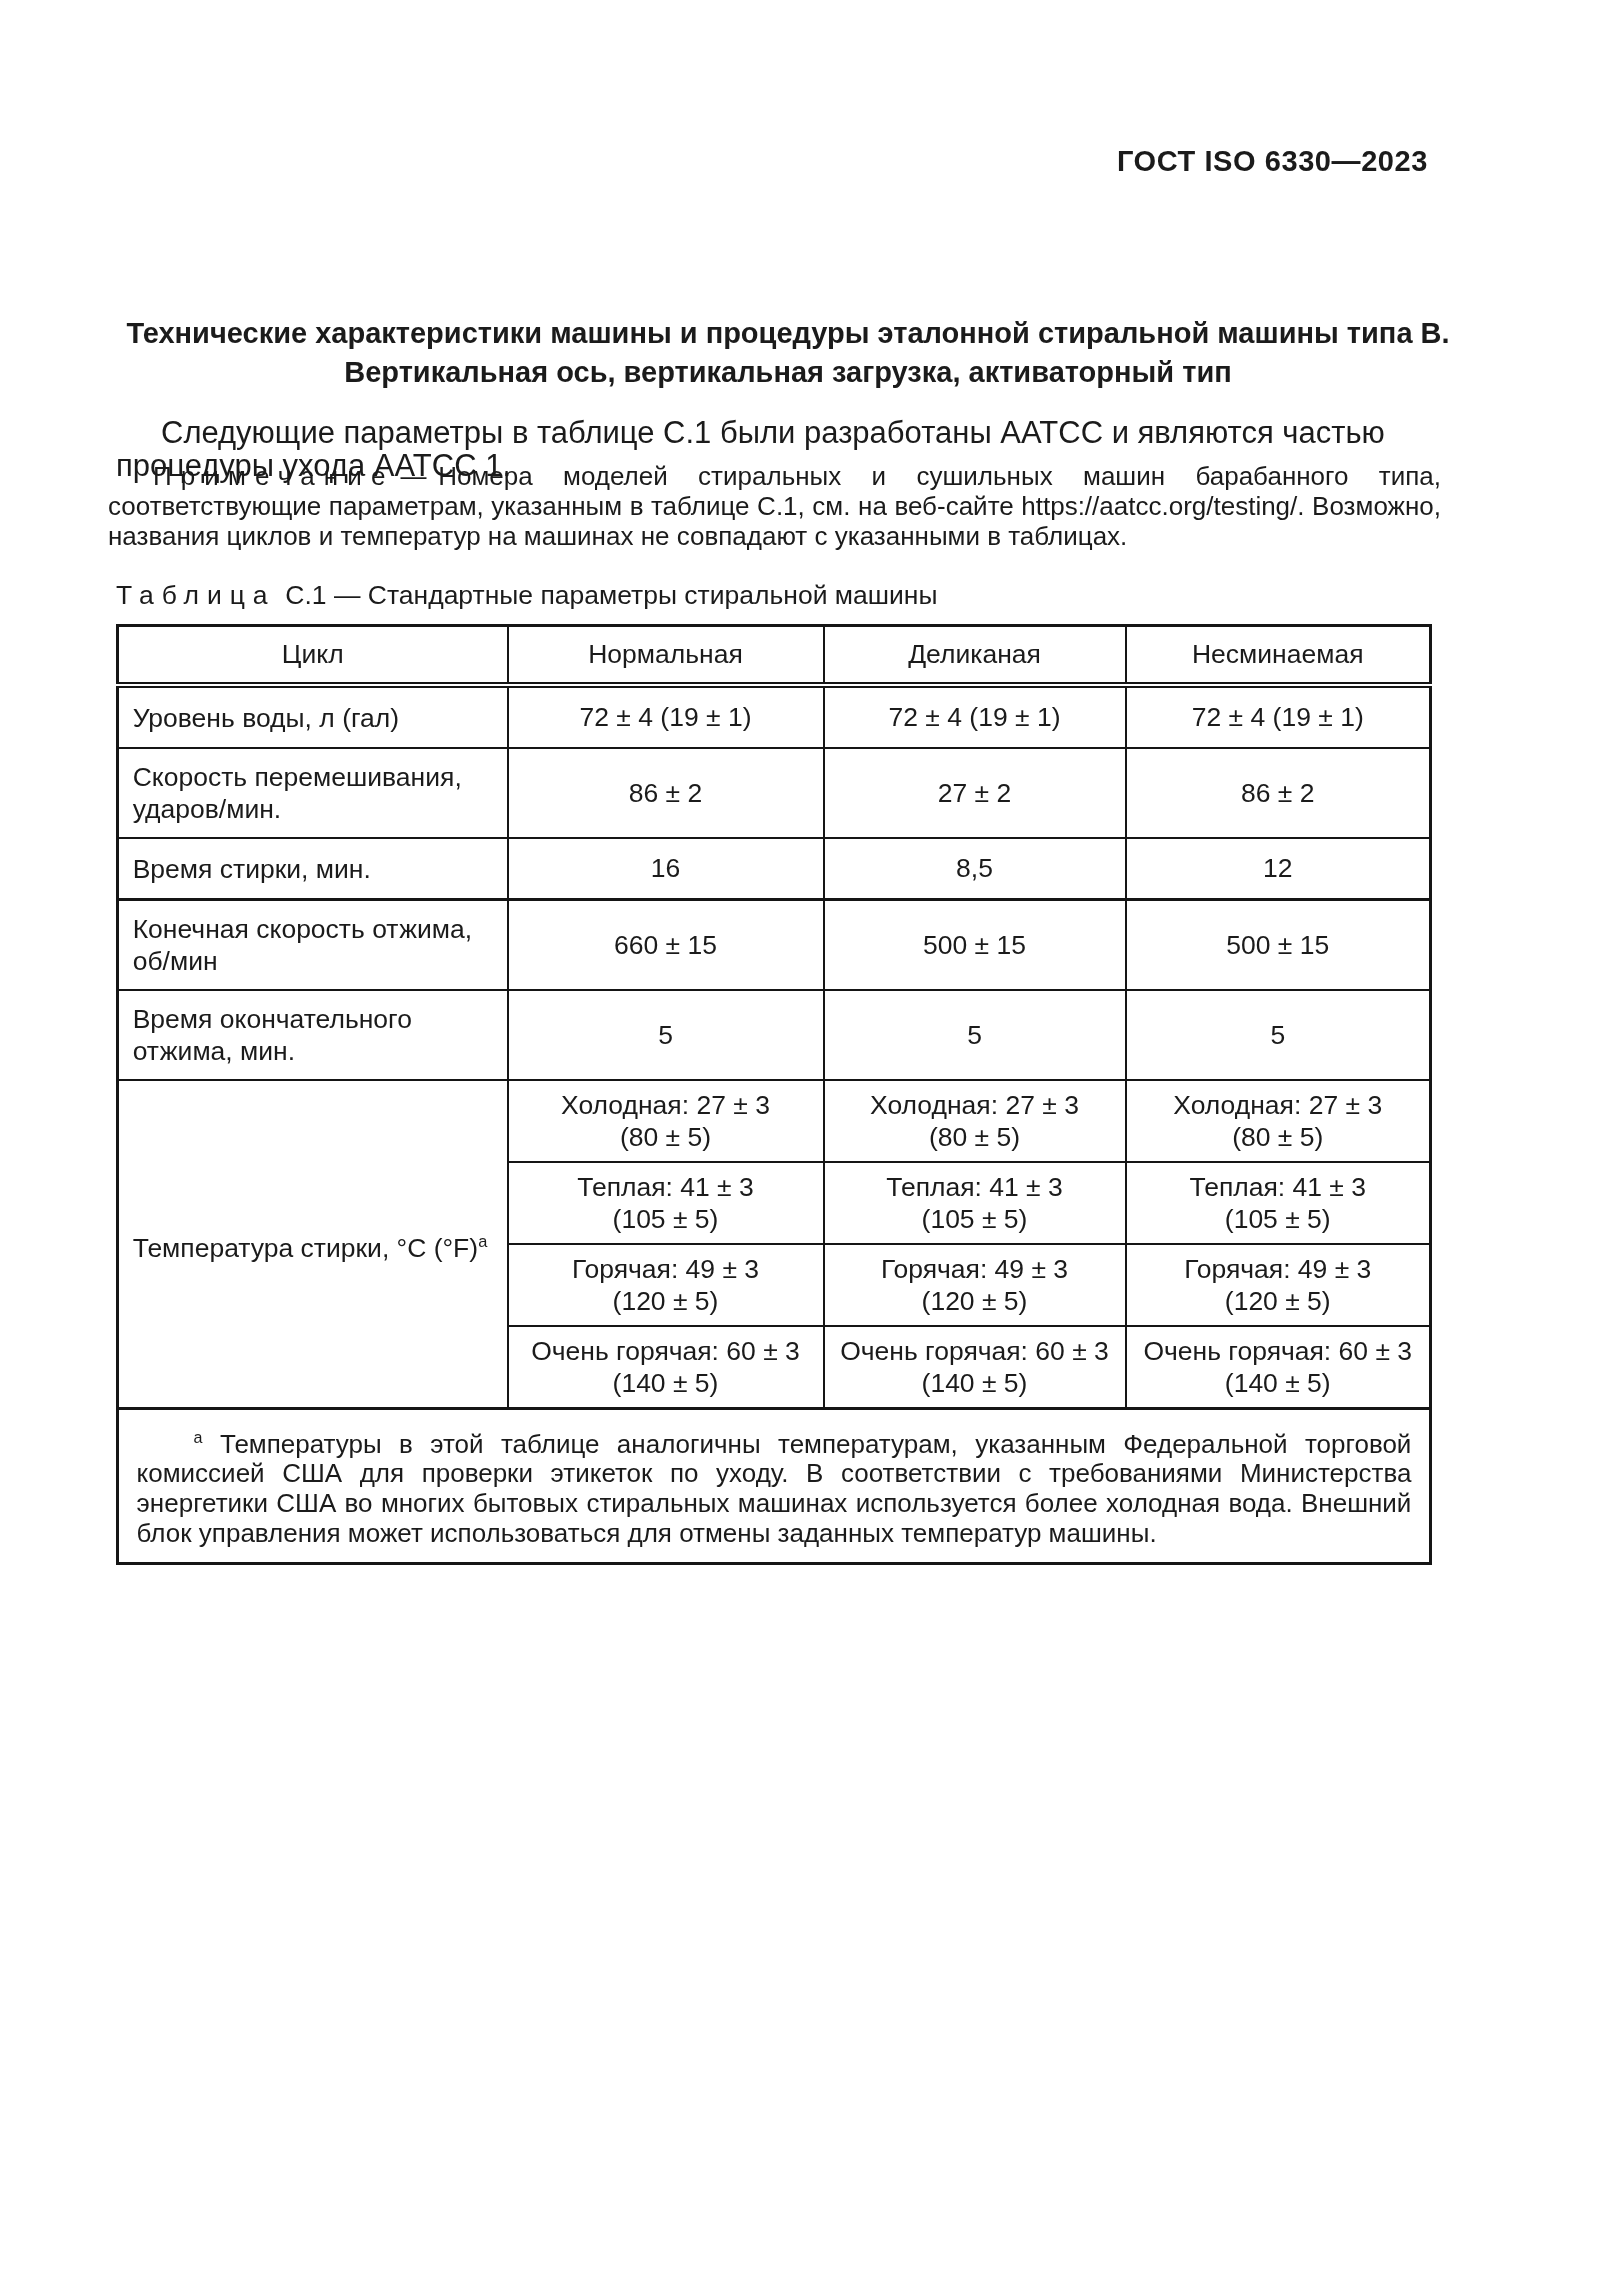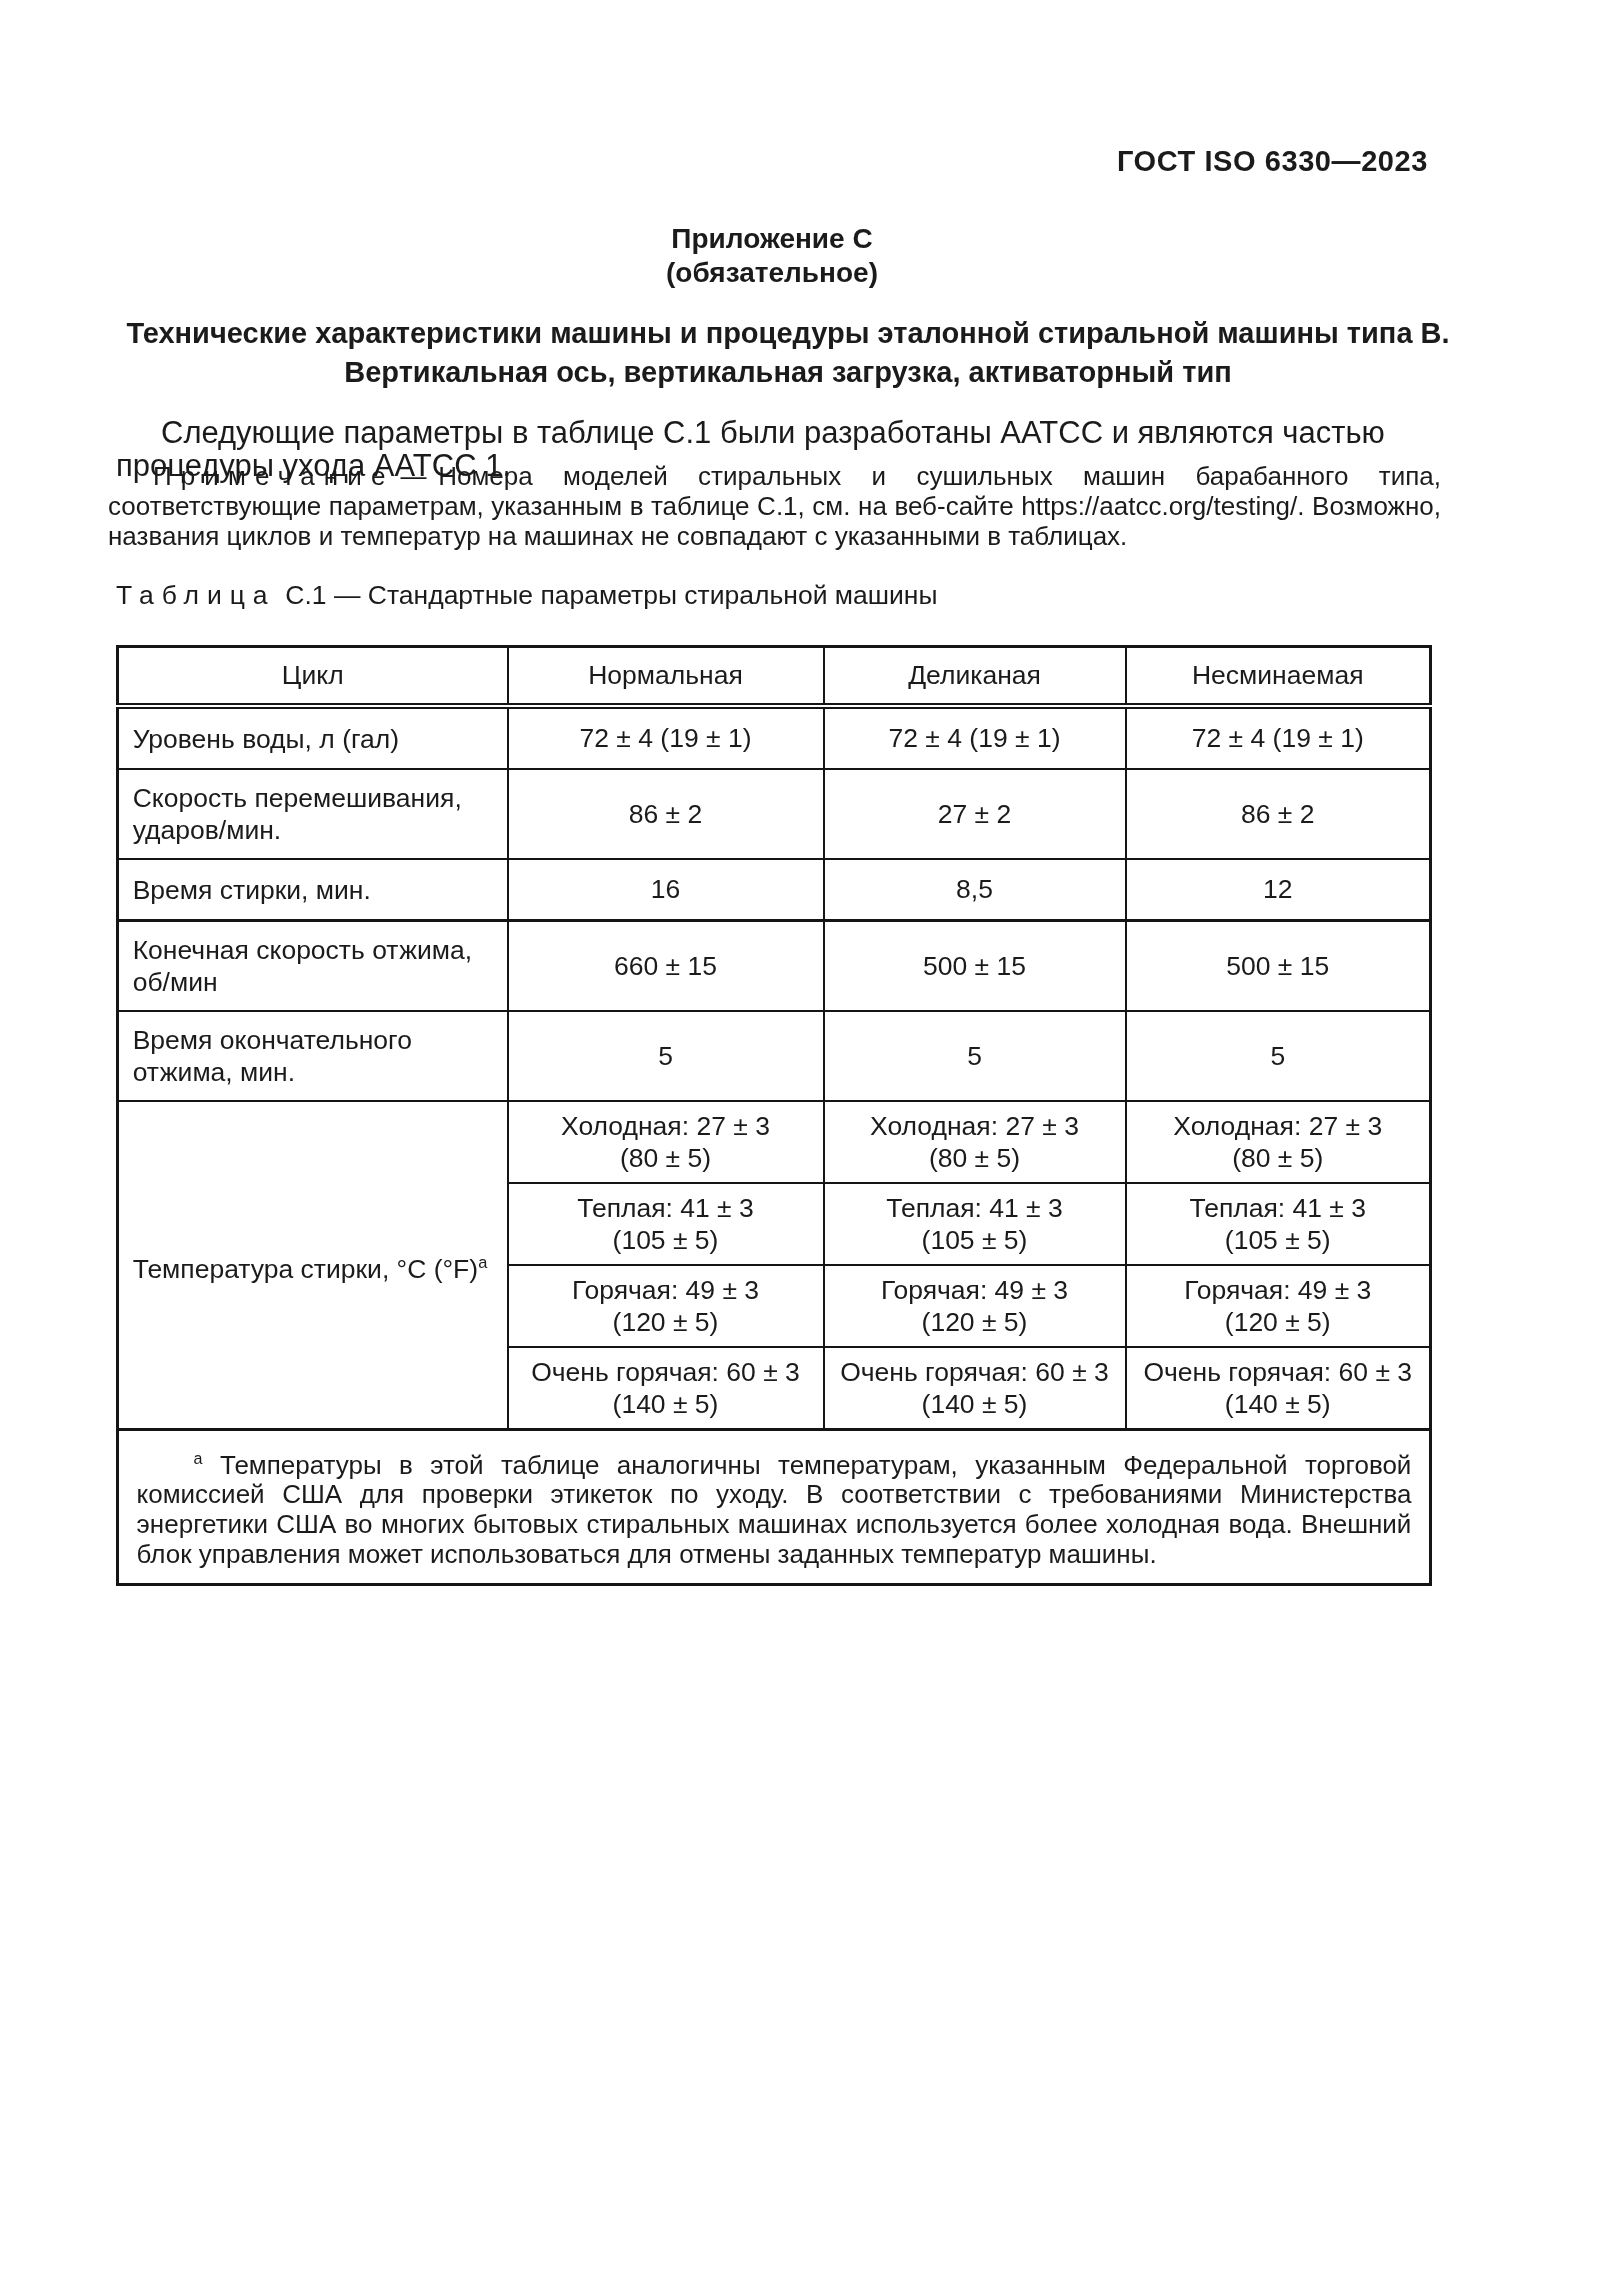--- a/index.html
+++ b/index.html
@@ -59,21 +59,21 @@
     position: absolute;
     top: 580px; left: 116px; width: 1333px;
     margin: 0;
     font-size: 26.5px;
   }
   .spaced-word { letter-spacing: 0.30em; }
   .caption-rest { margin-left: 9.8px; }
 
   table.spec {
     position: absolute;
-    top: 645px; left: 116px;
+    top: 624px; left: 116px;
     width: 1312px;
     border-collapse: collapse;
     table-layout: fixed;
     border: 3.9px solid #151515;
     font-size: 26.5px;
     color: #1b1b1b;
   }
   table.spec td, table.spec th {
     border: 2px solid #151515;
     vertical-align: middle;
@@ -115,24 +115,20 @@
     font-size: 27.4px;
   }
 </style>
 </head>
 <body>
 
 <div class="page">
 
   <div class="running-header">ГОСТ ISO 6330—2023</div>
 
-  <div class="appendix-heading">
-    <div>Приложение С</div>
-    <div>(обязательное)</div>
-  </div>
 
   <h1 class="section-title">
     <span>Технические характеристики машины и процедуры эталонной стиральной машины типа В.</span><br>
     <span>Вертикальная ось, вертикальная загрузка, активаторный тип</span>
   </h1>
 
   <p class="intro-para">Следующие параметры в таблице С.1 были разработаны AATCC и являются частью процедуры ухода AATCC 1.</p>
 
   <p class="note-para">
     <span class="note-label">Примечание</span><span class="note-dash">—</span><span>Номера моделей стиральных и сушильных машин барабанного типа, соответствующие параметрам, указанным в таблице С.1, см. на веб-сайте https://aatcc.org/testing/. Возможно, названия циклов и температур на машинах не совпадают с указанными в таблицах.</span>

